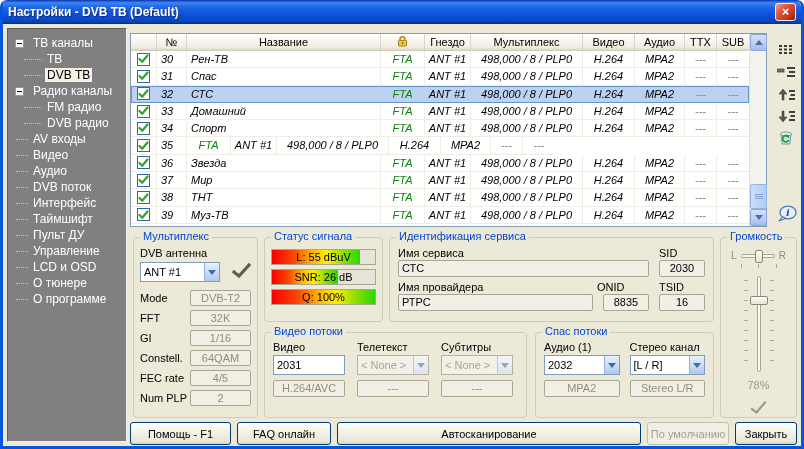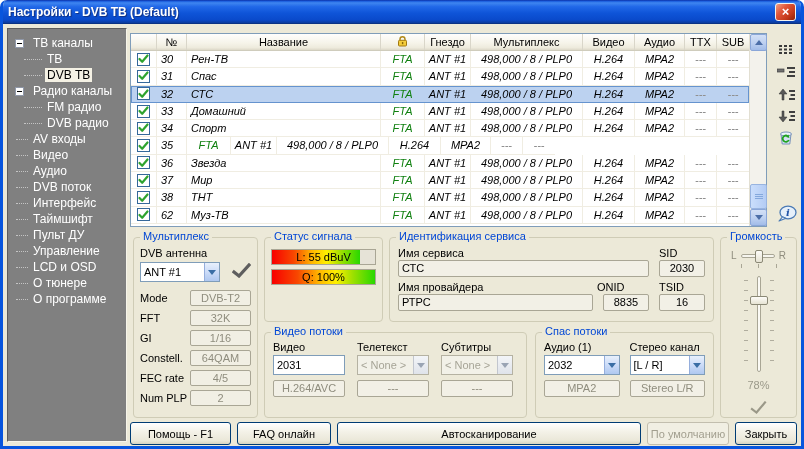--- a/index.html
+++ b/index.html
@@ -373,21 +373,21 @@
             <div class="cell c-sub">---</div>
           </div>
           <div class="lv-row">
             <div class="cell c-check">
               <span class="cb">
                 <svg width="11" height="10">
                   <path d="M1.5 5 L4.2 7.8 L9.5 1.5" fill="none" stroke="#2EA32E" stroke-width="2.2" stroke-linecap="round" stroke-linejoin="round"></path>
                 </svg>
               </span>
             </div>
-            <div class="cell c-num">62</div>
+            <div class="cell c-num">39</div>
             <div class="cell c-name">Муз-ТВ</div>
             <div class="cell c-fta">FTA</div>
             <div class="cell c-socket">ANT #1</div>
             <div class="cell c-mux">498,000 / 8 / PLP0</div>
             <div class="cell c-video">H.264</div>
             <div class="cell c-audio">MPA2</div>
             <div class="cell c-ttx">---</div>
             <div class="cell c-sub">---</div>
           </div>
         </div>
@@ -506,20 +506,24 @@
     </div>
 
     <div class="gb" style="left:261px; top:213px; width:119px; height:85px">
       <span class="gb-title">Статус сигнала</span>
       <div class="sig-inner">
           <div class="sig-bar">
             <div class="sig-fill" style="width: 85%;"></div>
             <div class="sig-label">L: 55 dBuV</div>
           </div>
           <div class="sig-bar">
+            <div class="sig-fill" style="width: 64%;"></div>
+            <div class="sig-label">SNR: 26 dB</div>
+          </div>
+          <div class="sig-bar">
             <div class="sig-fill" style="width: 100%;"></div>
             <div class="sig-label">Q: 100%</div>
           </div>
         </div>
     </div>
 
     <div class="gb" style="left:386px; top:213px; width:325px; height:85px">
       <span class="gb-title">Идентификация сервиса</span>
       <div class="svc-inner">
         <div class="svc-line labels">

